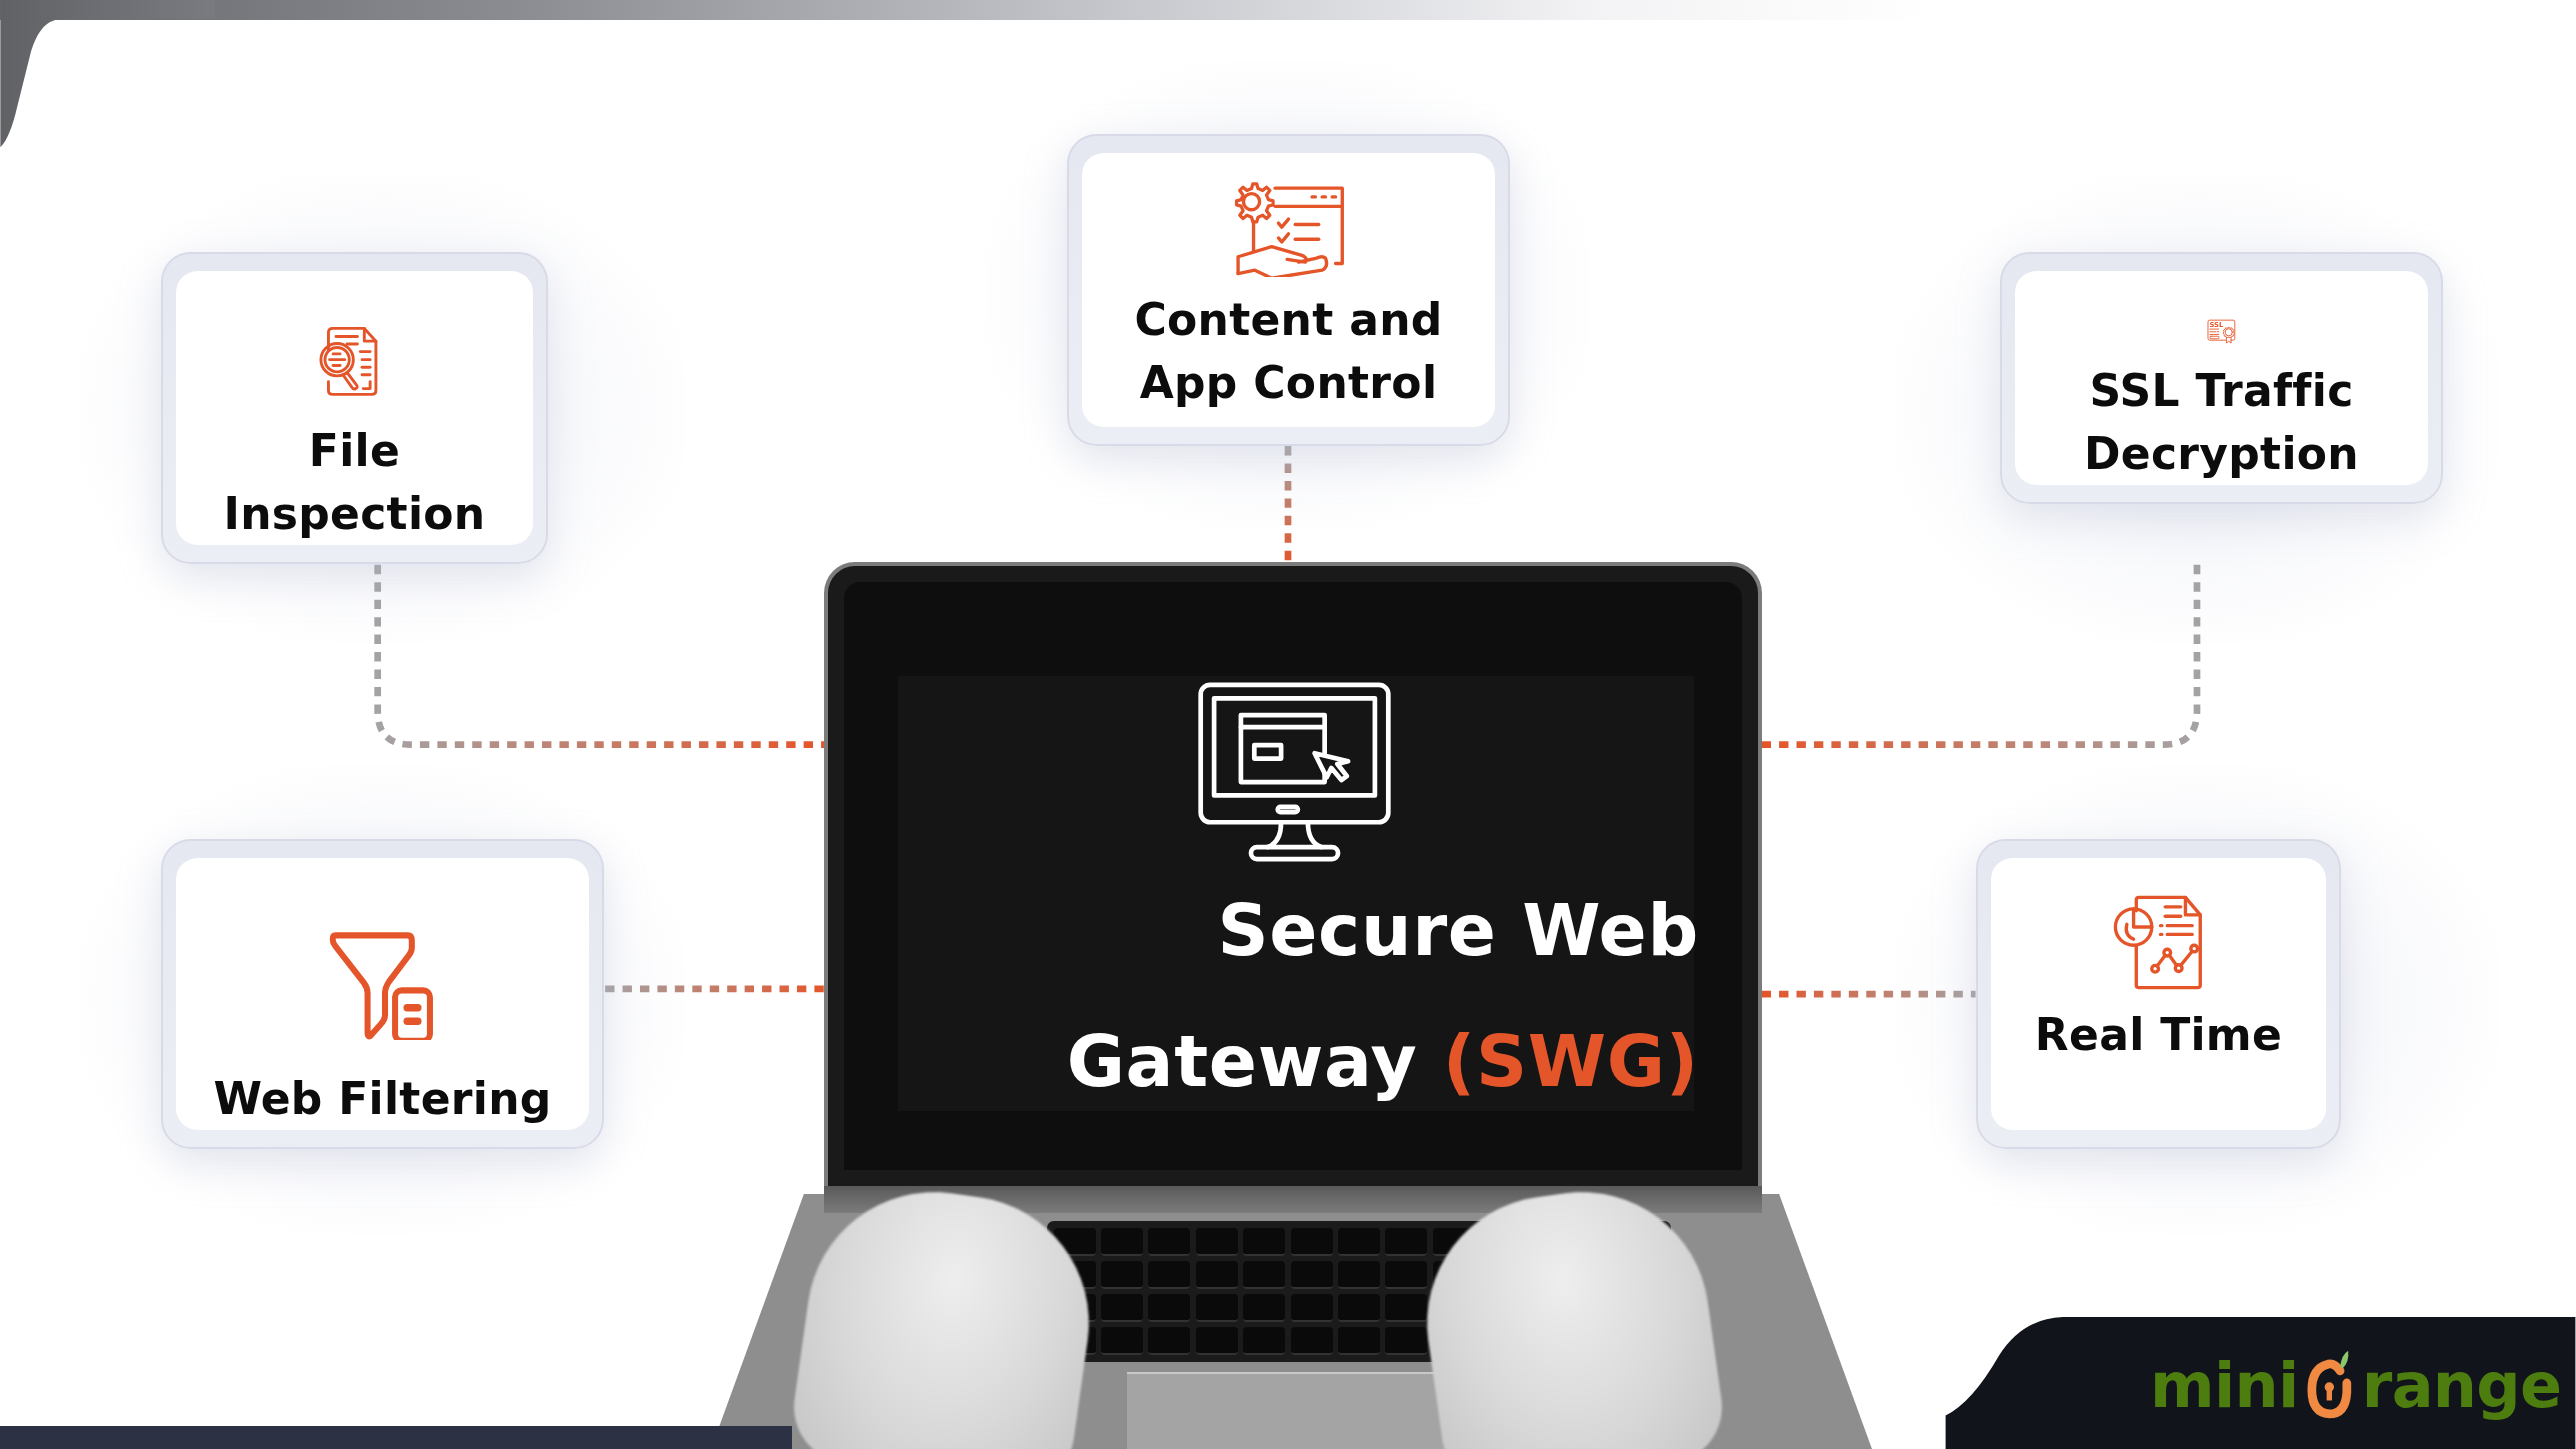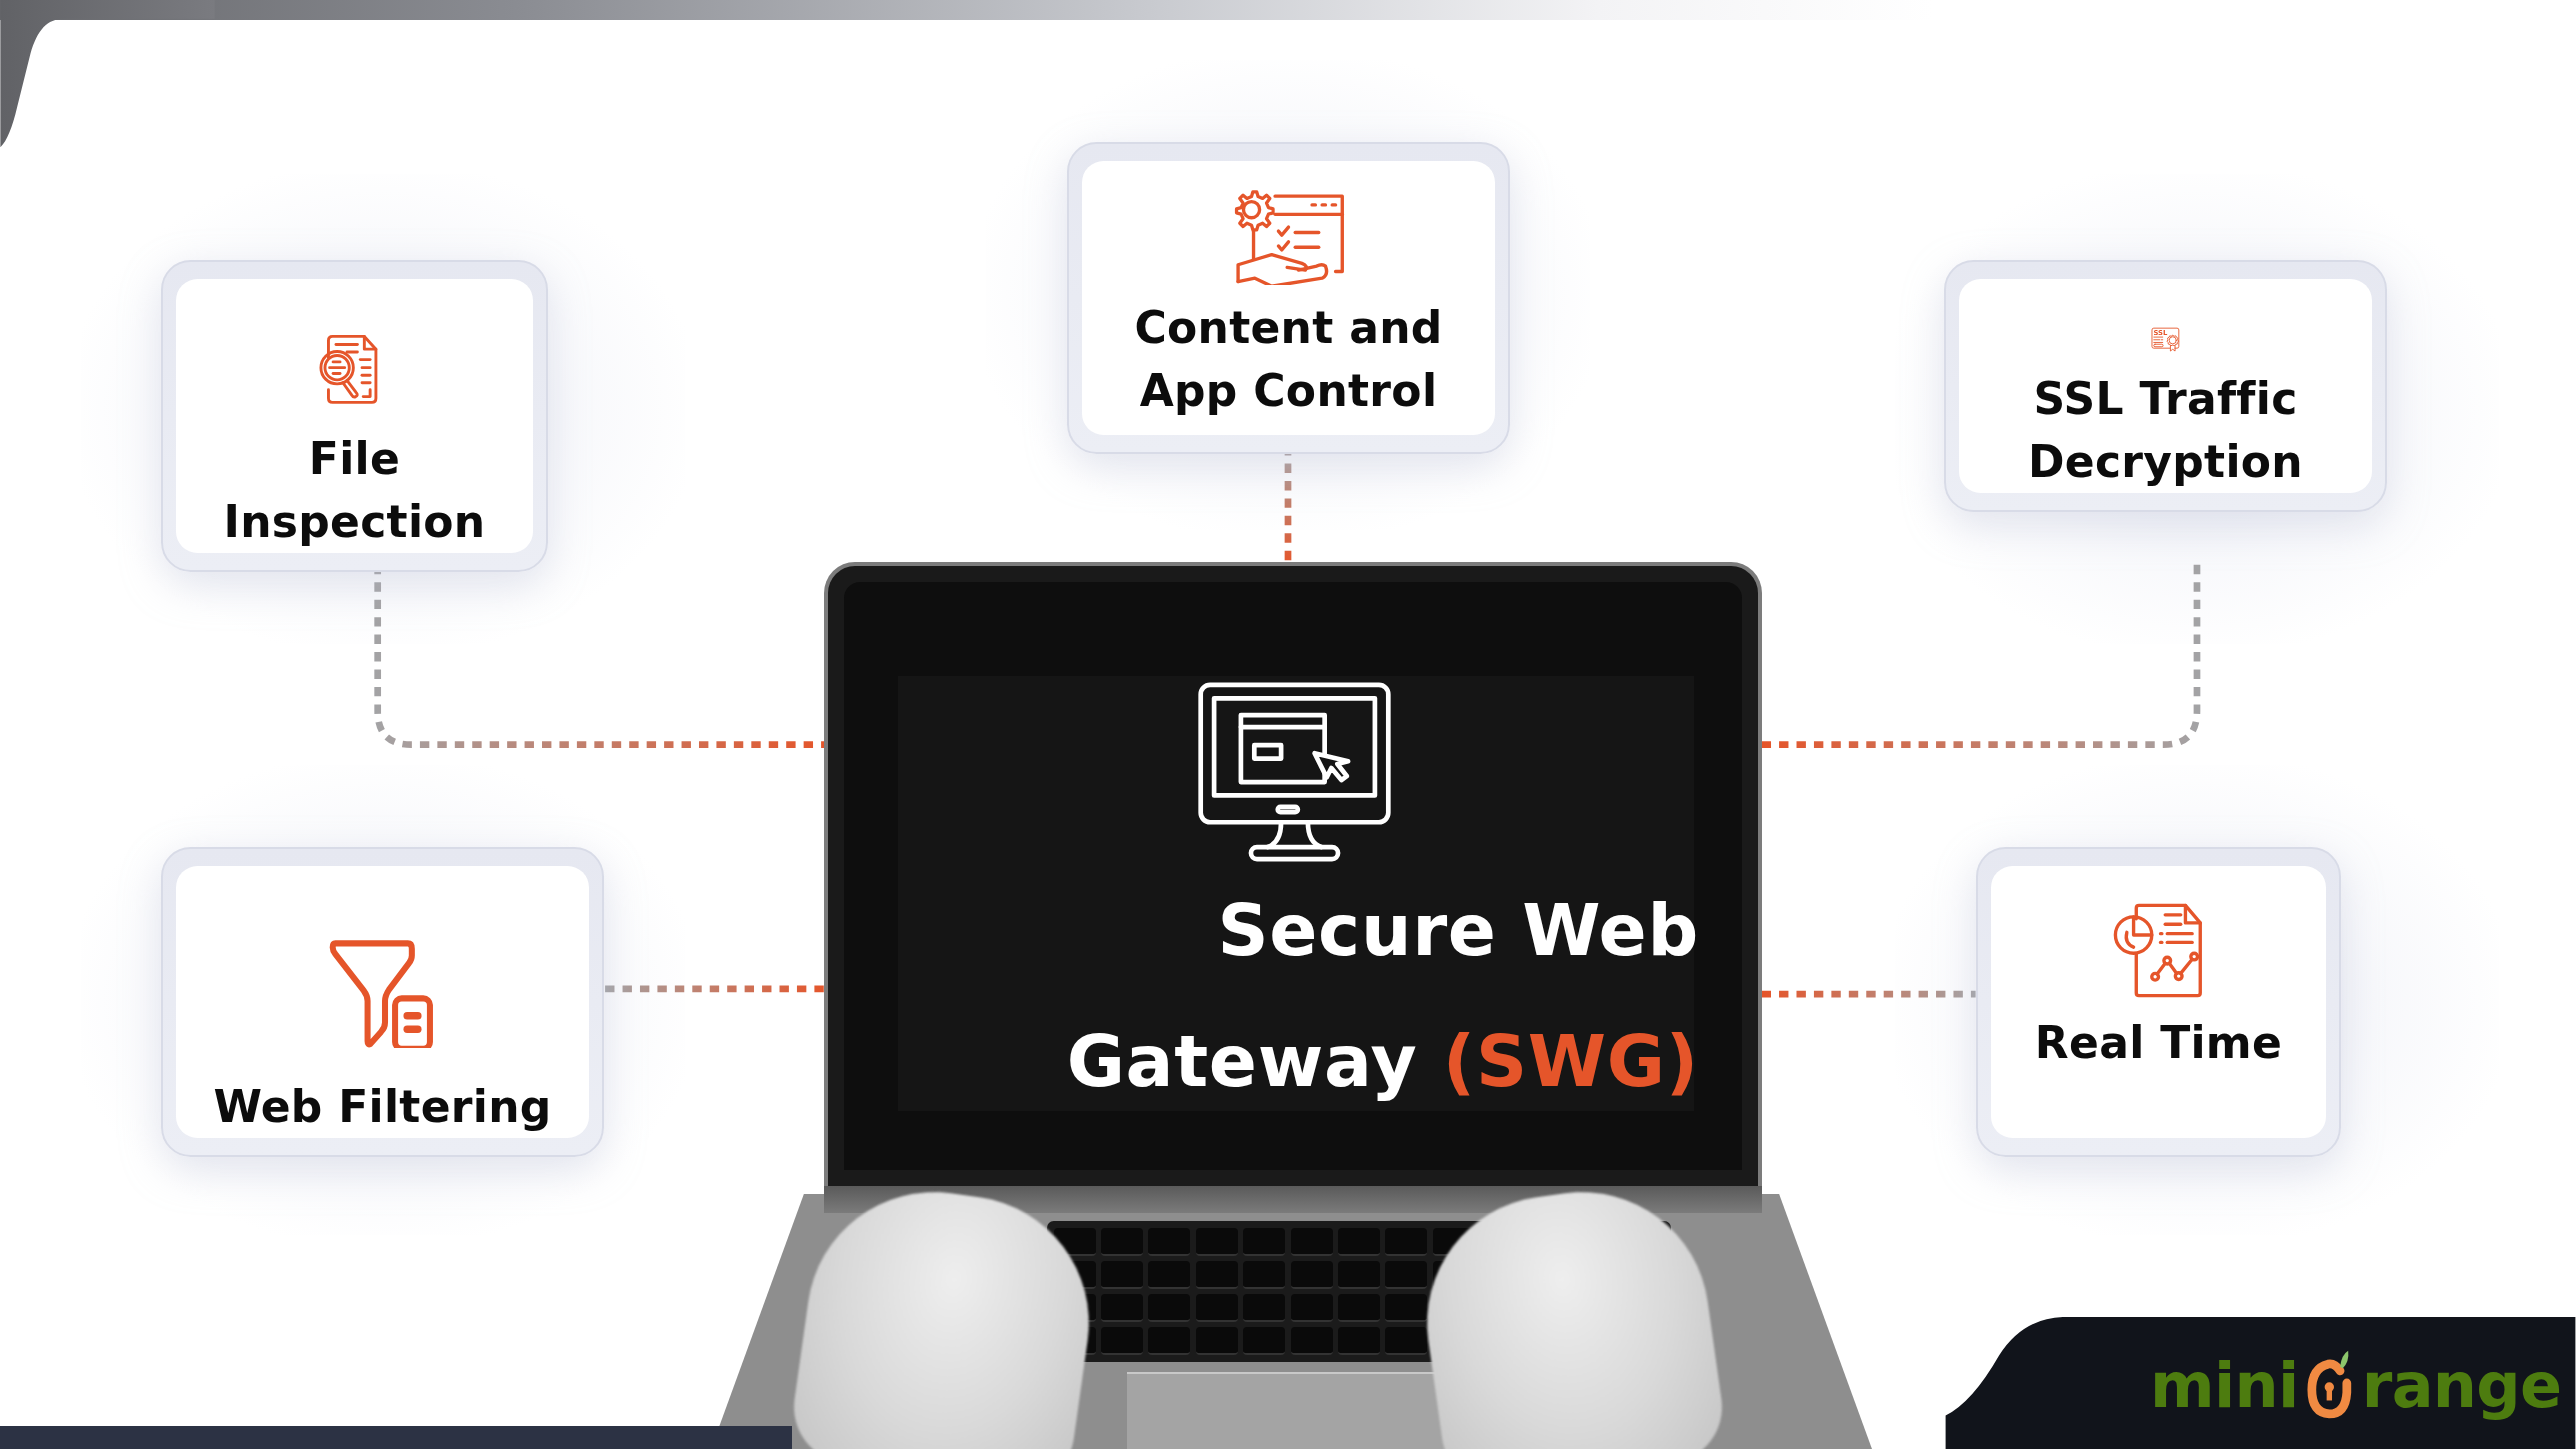--- a/index.html
+++ b/index.html
@@ -16,21 +16,20 @@
     position: absolute; border-radius: 40px;
     background: radial-gradient(ellipse at center, rgba(215,219,235,0.55) 0%, rgba(235,237,245,0.35) 45%, rgba(255,255,255,0) 75%);
   }
 
   .card-outer {
     position: absolute;
     border-radius: 29.5px;
     background: linear-gradient(180deg, #e6e8f1 0%, #eceef5 100%);
     border: 2px solid #d8dbe7;
     box-shadow: 0 13.4px 40px rgba(180,186,210,0.35);
-    margin-top: 8px;
   }
   .card-inner {
     position: absolute; left: 13.4px; right: 13.4px; top: 17.4px; bottom: 17.4px;
     background: #ffffff; border-radius: 21.5px;
     display: flex; flex-direction: column; align-items: center; justify-content: center;
   }
   .card-icon { width: 101px; height: 101px; margin-bottom: 13.4px; }
   .card-label {
     font-family: "DejaVu Sans", sans-serif; font-weight: bold; color: #0c0c0c;
     font-size: 44px; line-height: 63px; text-align: center; letter-spacing: 0.3px;
@@ -195,21 +194,21 @@
         <path d="M15,145 L40,140 L65,152 L140,140 Q150,135 145,122 Q140,118 132,122 L105,128"></path>
       </g>
     </svg>
     <div class="card-label">
       <div>Content and</div>
       <div>App Control</div>
     </div>
   </div>
 </div>
 
-<div class="card-outer" style="left:1944px;top:252px;width:443px;height:252px;">
+<div class="card-outer" style="left:2000px;top:252px;width:443px;height:252px;">
   <div class="card-inner" style="justify-content:flex-start;padding-top:47px;">
     <svg class="card-icon" style="width:117px;height:101px;" viewBox="0 0 175 150">
       <g fill="none" stroke="#e5552a" stroke-width="5" stroke-linejoin="round" stroke-linecap="round">
         <path d="M112,124 L22,124 Q12,124 12,114 L12,22 Q12,12 22,12 L152,12 Q162,12 162,22 L162,114 Q162,124 152,124 L140,124"></path>
         <line x1="22" y1="62" x2="72" y2="62"></line>
         <line x1="22" y1="77" x2="55" y2="77"></line>
           <line x1="63" y1="77" x2="72" y2="77"></line>
         <line x1="22" y1="92" x2="72" y2="92"></line>
         <rect x="22" y="102" width="52" height="14" rx="7"></rect>
         <circle cx="128" cy="80" r="20"></circle>

